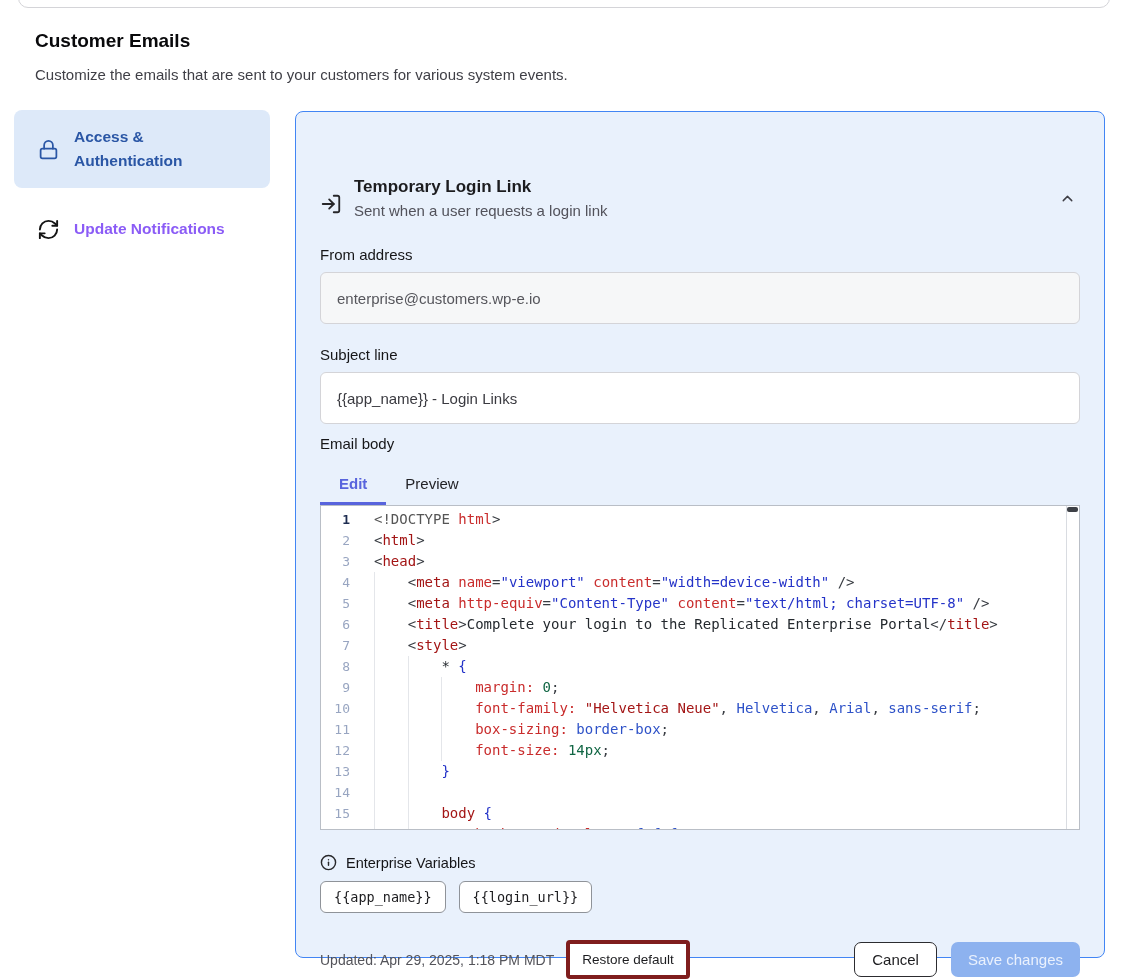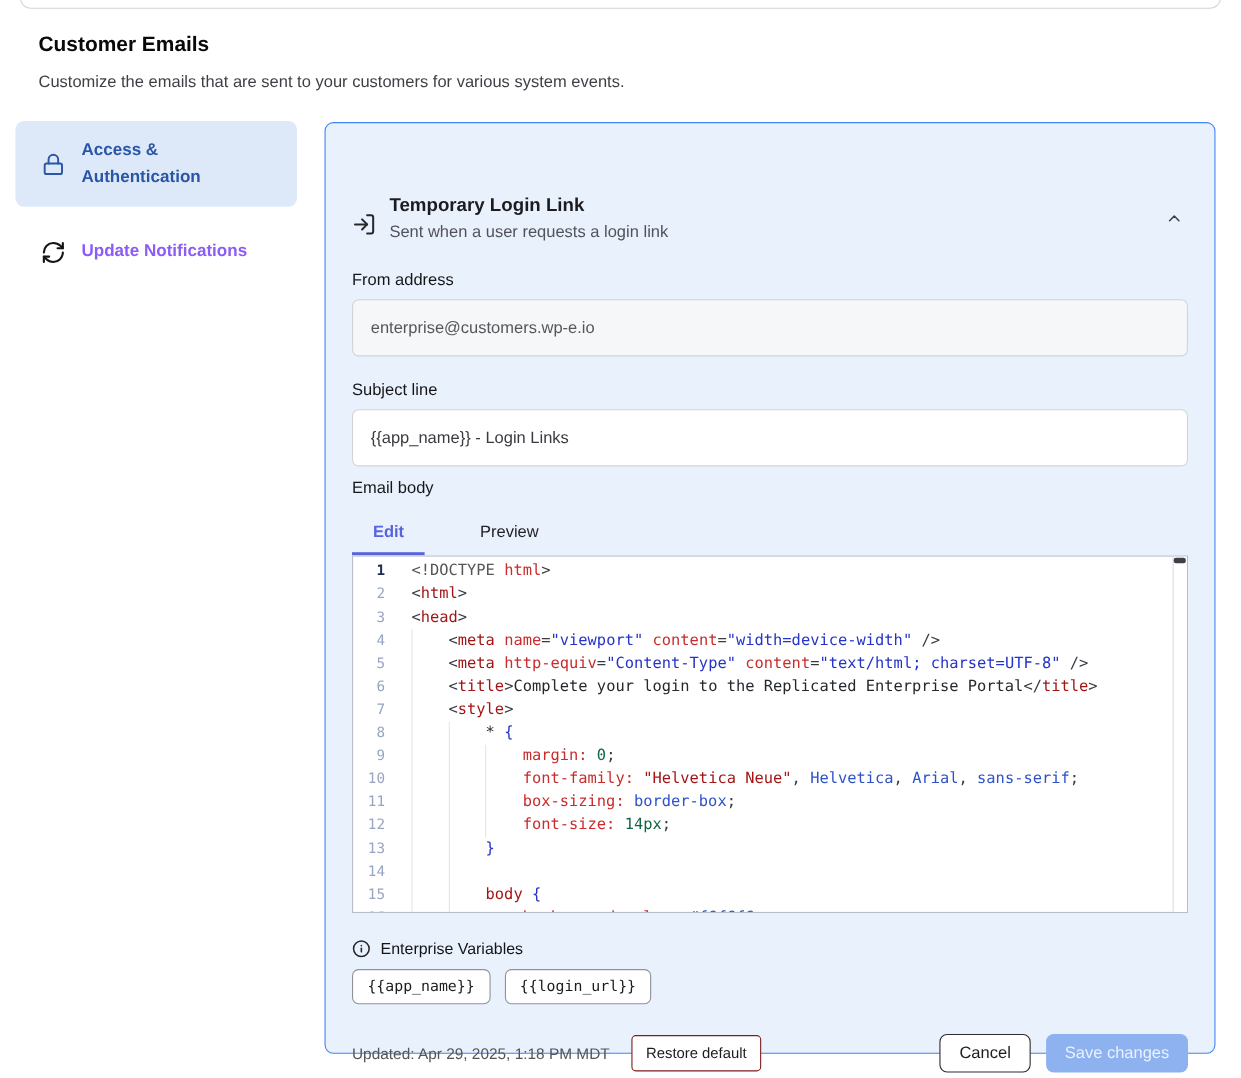--- a/index.html
+++ b/index.html
@@ -35,21 +35,21 @@
   .collapse-btn { position:absolute; right:2px; top:12px; width:22px; height:22px; cursor:pointer;
     display:flex; align-items:center; justify-content:center; background:none; border:none; }
 
   .field-label { font-size:15px; font-weight:500; color:#161618; margin-top:25px; }
   .text-input { display:block; width:100%; height:52px; margin-top:9px; border:1px solid #d4d4d8;
     border-radius:6px; padding:0 16px; font-size:15px; font-family:"Liberation Sans","DejaVu Sans",sans-serif; outline:none; }
   .text-input.muted { background:#f6f7f8; color:#56565c; }
   .text-input.normal { background:#fff; color:#3a3a40; }
 
   
-  .tabs { display:flex; margin-top:10px;gap:31px; }
+  .tabs { display:flex; margin-top:10px; }
   .tab { height:43px; line-height:43px; padding:0 19px; font-size:15px; color:#232327;
     border-bottom:3px solid transparent; cursor:pointer; }
   .tab.active { color:#5864dd; font-weight:700; border-bottom-color:#5864dd; }
 
   
   .editor { position:relative; height:325px; background:#fff; border:1px solid #b9bec6; overflow:hidden; }
   .code-scroll { position:absolute; left:0; top:0; right:13px; bottom:0; padding-top:3px; overflow:hidden;
     font-family:"DejaVu Sans Mono", monospace; font-size:14px; line-height:21px; }
   .code-row { display:flex; height:21px; }
   .ln { flex:0 0 38px; text-align:right; padding-right:9px; font-size:13px; color:#98a5c1; }
@@ -76,21 +76,21 @@
   
   .vars-row { display:flex; align-items:center; gap:9px; margin-top:24px; }
   .vars-label { font-size:14.5px; font-weight:500; color:#141417; }
   .chips-row { display:flex; gap:13px; margin-top:10px; }
   .chip { background:#fff; border:1px solid #8f9399; border-radius:6px; padding:7px 13px;
     font-family:"DejaVu Sans Mono", monospace; font-size:13.5px; color:#1c1c1f; cursor:pointer; }
 
   
   .panel-footer { display:flex; align-items:center; margin-top:27px; }
   .updated-text { font-size:14px; color:#54545a; }
-  .btn-restore { margin-left:20px; background:#fff; border:1px solid #7f1d1d; border-radius:4px;
+  .btn-restore { margin-left:12px; background:#fff; border:4px solid #7f1d1d; border-radius:4px;
     padding:8px 12px; font-size:13.5px; color:#1c1c1f; font-family:inherit; cursor:pointer; }
   .footer-right { margin-left:auto; display:flex; gap:14px; }
   .btn-cancel { background:#fff; border:1.5px solid #2c2c30; border-radius:7px; padding:8px 17px;
     font-size:15px; color:#1c1c1f; font-family:inherit; cursor:pointer; }
   .btn-save { background:#8db2ef; border:none; border-radius:7px; padding:8px 17px;
     font-size:15px; color:#eaf1fd; font-family:inherit; cursor:default; }
 
   svg { display:block; }
 </style>
 </head>

